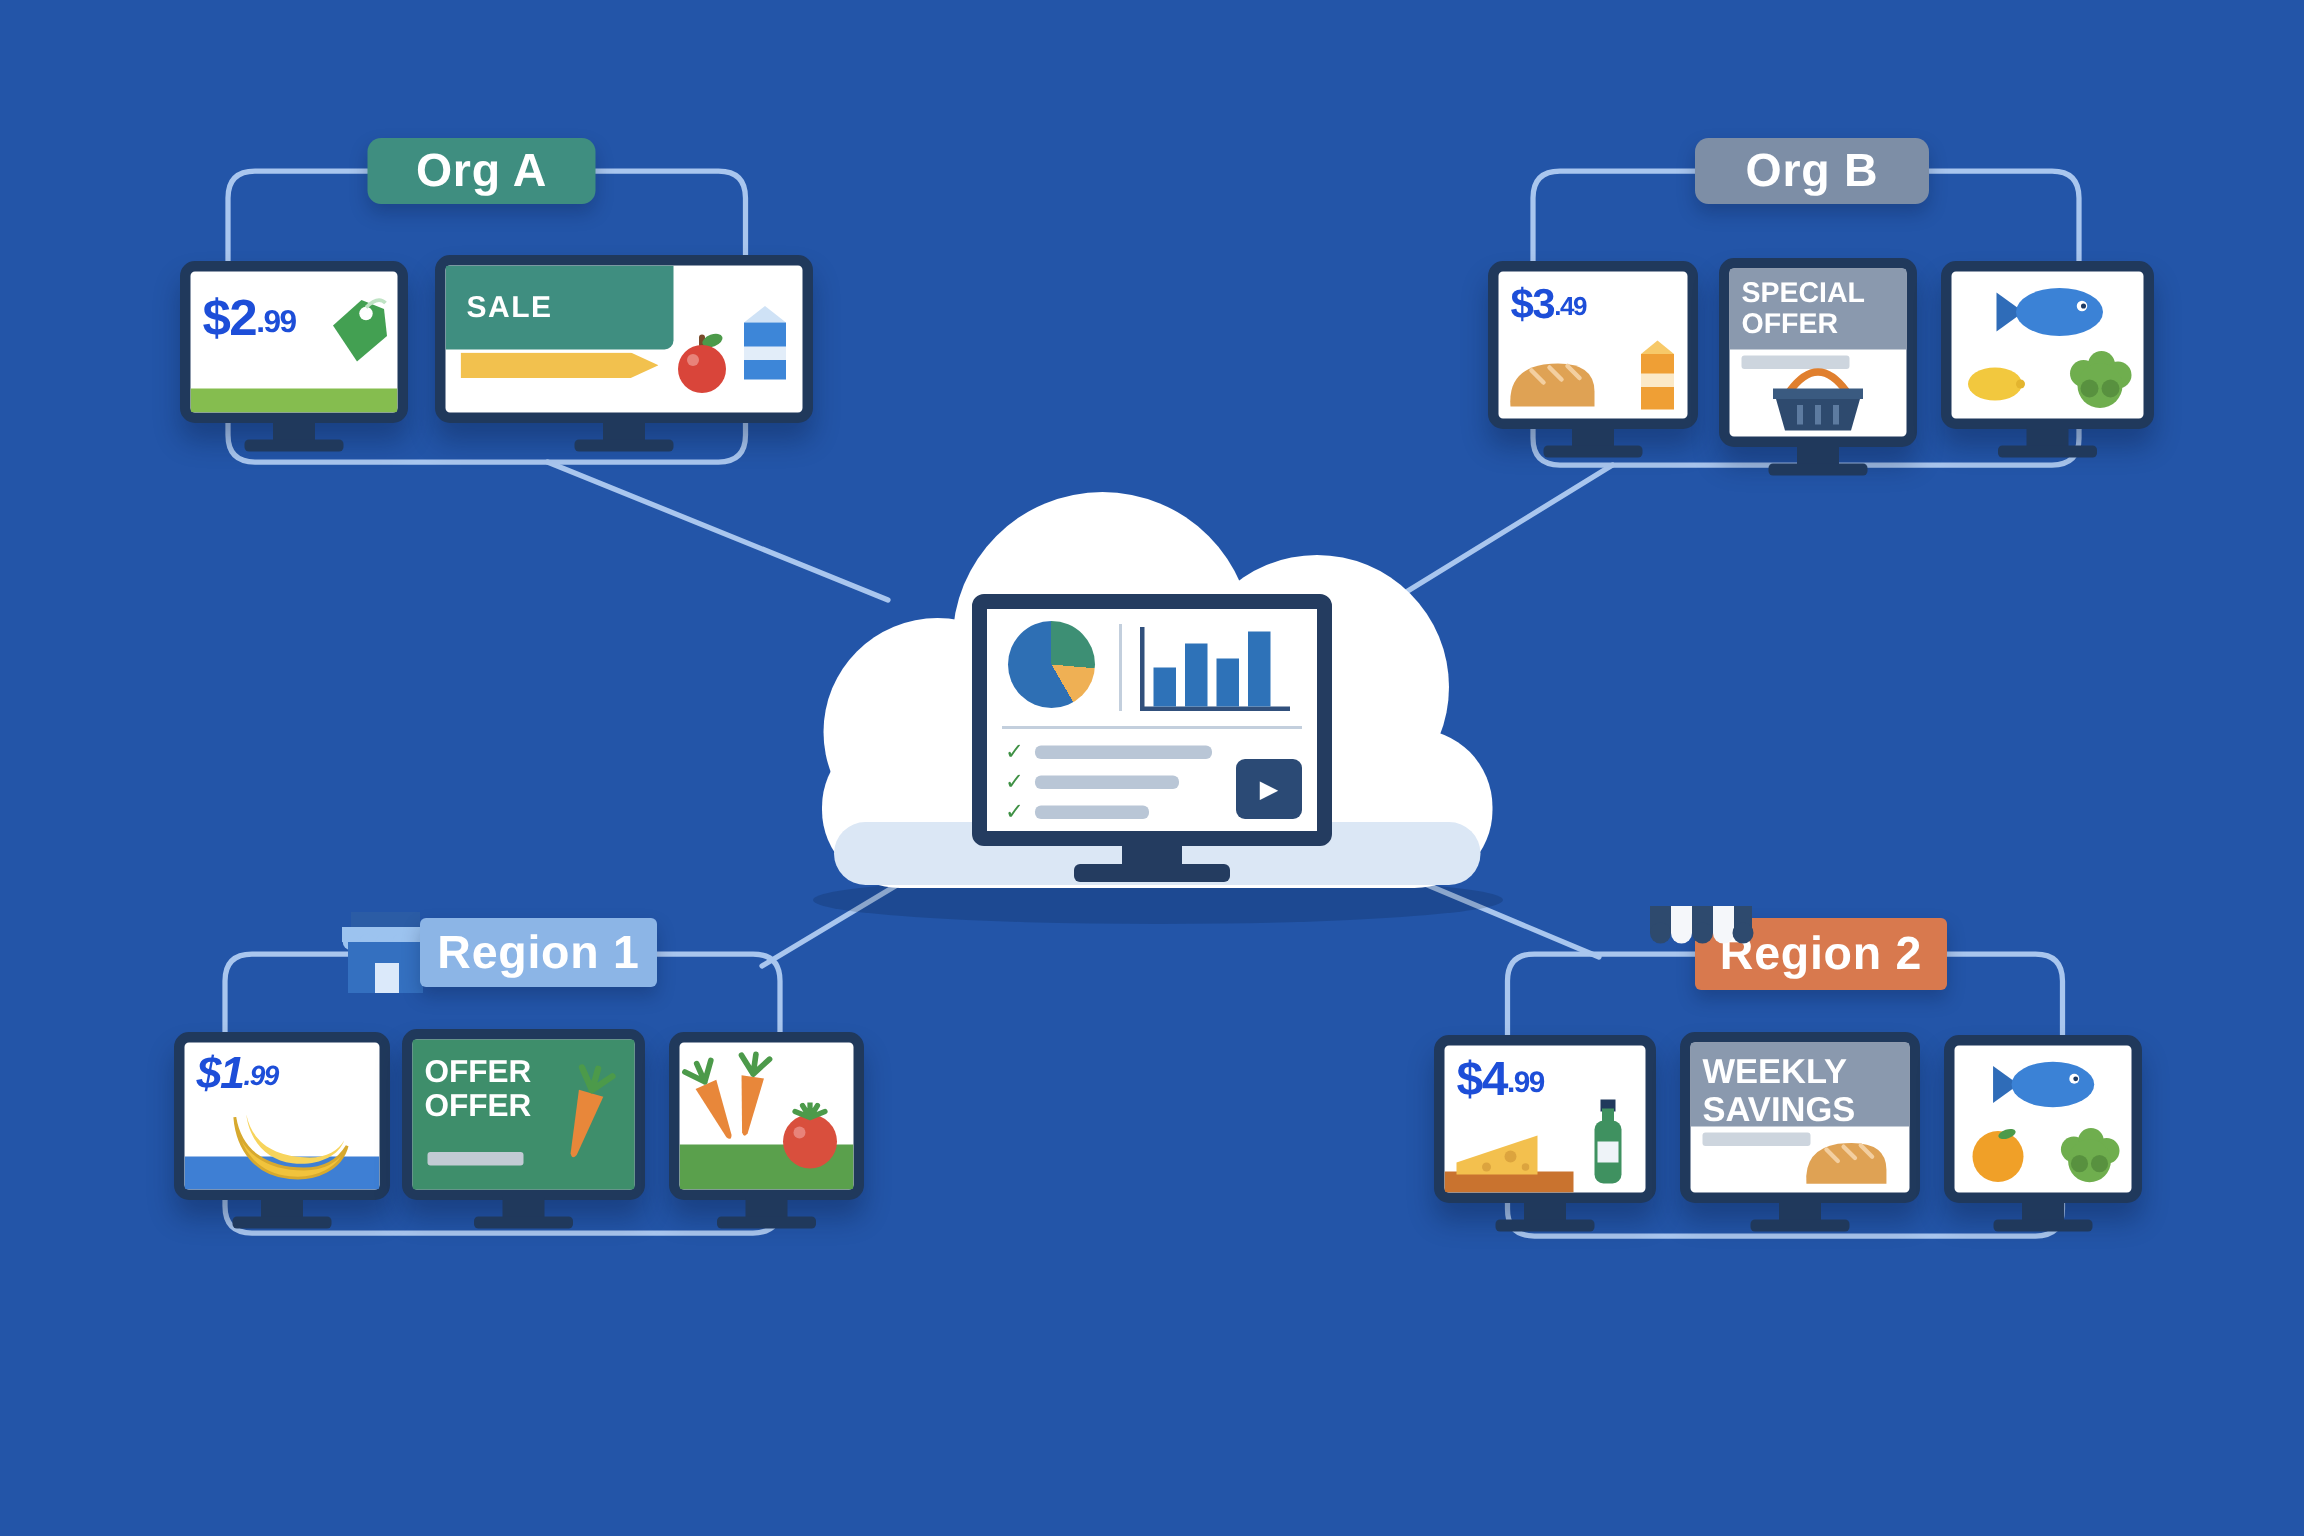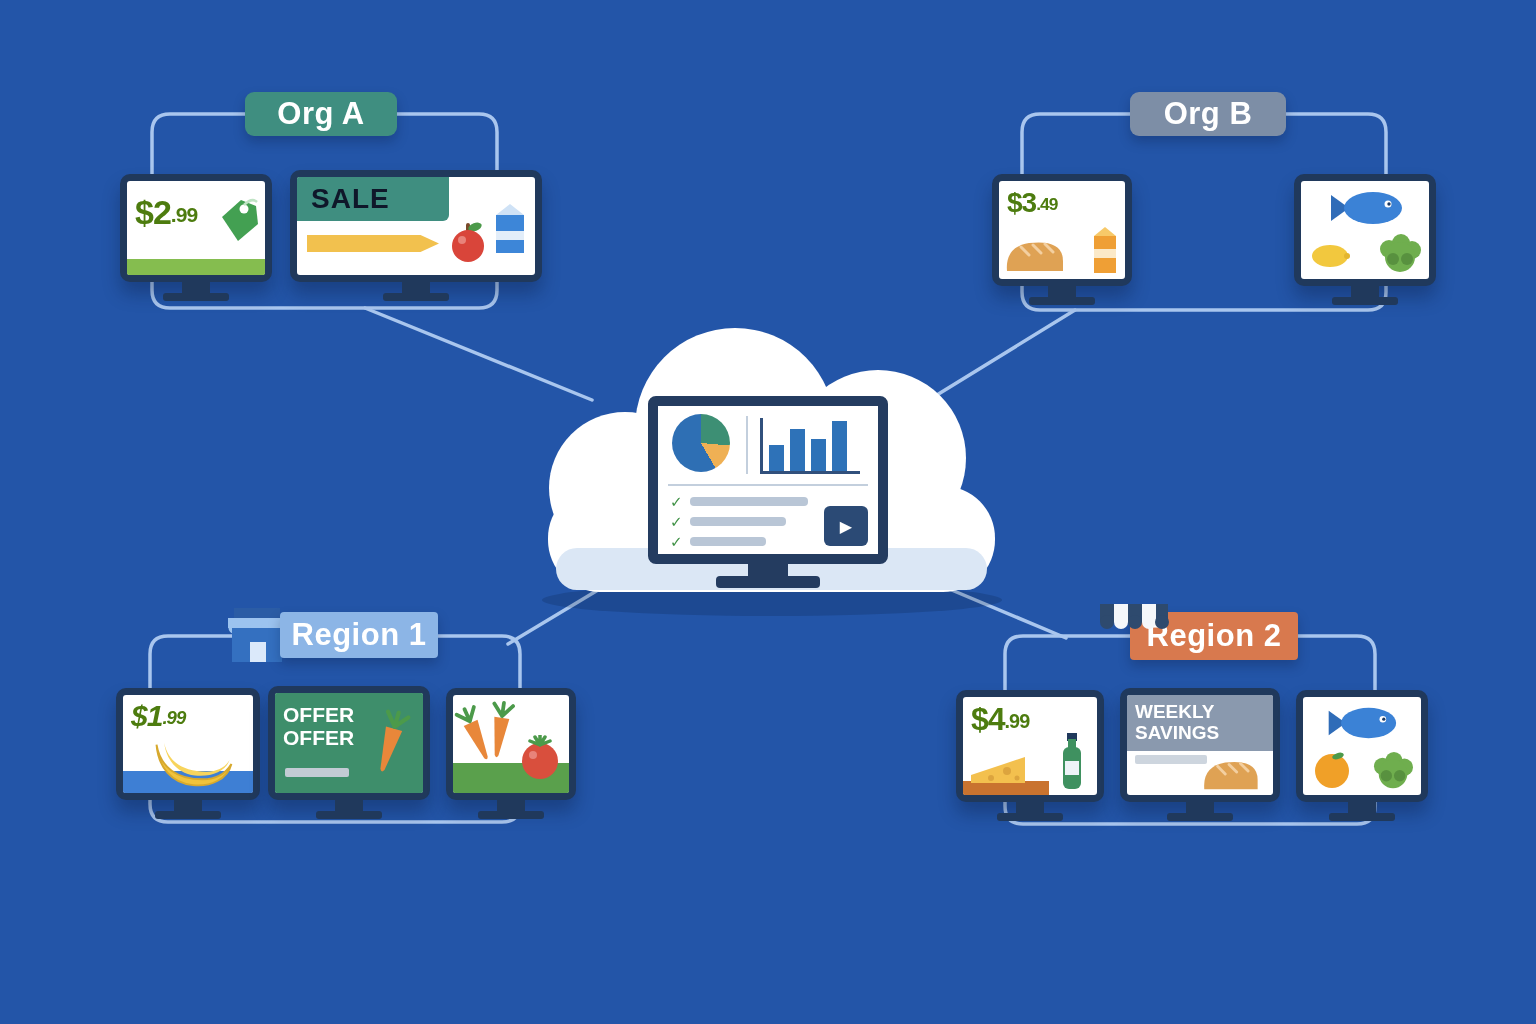--- a/index.html
+++ b/index.html
@@ -26,21 +26,21 @@
   .screen::before { 
     content:""; position:absolute; left:50%; bottom:-20px; transform:translateX(-50%);
     width:28px; height:15px; background:#20395c;
   }
   .screen::after { 
     content:""; position:absolute; left:50%; bottom:-26px; transform:translateX(-50%);
     width:66px; height:8px; background:#20395c; border-radius:3px;
   }
   .inner { position:absolute; inset:0; overflow:hidden; border-radius:2px; }
 
-  .price { position:absolute; color:#4d7c0f; font-weight:800; letter-spacing:-1px; white-space:nowrap; }
+  .price { position:absolute; color:#1d4ed8; font-weight:800; letter-spacing:-1px; white-space:nowrap; }
   .price .frac { font-size:.62em; position:relative; top:-2px; }
 
   .promo-head { position:absolute; left:0; top:0; right:0; color:#fff; font-weight:800; line-height:1.08; padding:7px 8px; }
   .gray-strip { position:absolute; background:#cdd5de; height:9px; border-radius:2px; }
 
   .icon { position:absolute; }
 
   
   #center-monitor {
     position:absolute; left:648px; top:396px; width:240px; height:168px;
@@ -148,22 +148,22 @@
         <path d="M7 22 L26 5 L41 11 L43 29 L23 46 Z" fill="#43a052"></path>
         <circle cx="29" cy="14" r="4.5" fill="#fff"></circle>
         <path d="M29 10 q8 -8 13 -3" stroke="#bfe3c4" stroke-width="2.5" fill="none"></path>
       </svg>
       <div class="band" style="height:16px; background:#85bd4f;"></div>
     </div>
   </div>
 
   <div class="screen" style="left:290px; top:170px; width:252px; height:112px;">
     <div class="inner">
-      <div style="position:absolute; left:0; top:0; width:152px; height:44px; background:#3f8e80; border-bottom-right-radius:6px;
-                  display:flex; align-items:center; padding-left:14px; color:#0f172a; font-weight:800; font-size:28px; letter-spacing:1px;">
+      <div style="position:absolute; left:0; top:0; width:152px; height:56px; background:#3f8e80; border-bottom-right-radius:6px;
+                  display:flex; align-items:center; padding-left:14px; color:#ffffff; font-weight:800; font-size:20px; letter-spacing:1px;">
         <span>SALE</span>
       </div>
       <div class="arrow-banner" style="left:10px; top:58px; width:132px; height:17px;"></div>
       <svg class="icon" style="left:150px; top:42px; width:42px; height:46px;" viewBox="0 0 42 46">
         <rect x="19" y="4" width="4" height="9" rx="2" fill="#7a4a2a"></rect>
         <ellipse cx="28" cy="8" rx="7" ry="4" fill="#4c9a4a" transform="rotate(-20 28 8)"></ellipse>
         <circle cx="21" cy="27" r="16" fill="#d9453a"></circle>
         <circle cx="15" cy="21" r="4" fill="#e8837a"></circle>
       </svg>
       <svg class="icon" style="right:6px; top:22px; width:38px; height:56px;" viewBox="0 0 38 56">
@@ -188,20 +188,35 @@
         <path d="M20 14 l8 8 M32 12 l8 8 M44 11 l8 8" stroke="#f3cfa0" stroke-width="3" stroke-linecap="round"></path>
       </svg>
       <svg class="icon" style="right:4px; bottom:4px; width:32px; height:52px;" viewBox="0 0 32 52">
         <polygon points="5,13 16,4 27,13" fill="#f7c969"></polygon>
         <rect x="5" y="13" width="22" height="37" fill="#ef9f35"></rect>
         <rect x="5" y="26" width="22" height="9" fill="#fbe9c8"></rect>
       </svg>
     </div>
   </div>
 
+  <div class="screen" style="left:1146px; top:172px; width:132px; height:126px;">
+    <div class="inner">
+      <div class="promo-head" style="height:54px; background:#8a99ae; font-size:19px;">
+        <div>SPECIAL</div>
+        <div>OFFER</div>
+      </div>
+      <div class="gray-strip" style="left:8px; top:58px; width:72px;"></div>
+      <svg class="icon" style="left:50%; transform:translateX(-50%); bottom:2px; width:78px; height:52px;" viewBox="0 0 78 52">
+        <path d="M20 24 Q39 -2 58 24" stroke="#e07f2e" stroke-width="5" fill="none"></path>
+        <rect x="9" y="22" width="60" height="7" fill="#3a5a80"></rect>
+        <polygon points="11,29 67,29 61,50 17,50" fill="#2e4a6e"></polygon>
+        <path d="M27 33 V 46 M39 33 V 46 M51 33 V 46" stroke="#5d7ba0" stroke-width="4"></path>
+      </svg>
+    </div>
+  </div>
 
   <div class="screen" style="left:1294px; top:174px; width:142px; height:112px;">
     <div class="inner">
       <svg class="icon" style="left:24px; top:6px; width:80px; height:42px;" viewBox="0 0 80 42">
         <polygon points="6,8 24,21 6,34" fill="#2f6cb8"></polygon>
         <ellipse cx="48" cy="21" rx="29" ry="16" fill="#3b82d6"></ellipse>
         <circle cx="63" cy="17" r="3.5" fill="#fff"></circle>
         <circle cx="64" cy="17" r="1.7" fill="#1d3a63"></circle>
       </svg>
       <svg class="icon" style="left:8px; bottom:8px; width:42px; height:30px;" viewBox="0 0 42 30">
@@ -312,21 +327,21 @@
         <rect x="10" y="2" width="10" height="8" fill="#20395c"></rect>
         <rect x="11" y="8" width="8" height="10" fill="#3f9160"></rect>
         <rect x="6" y="16" width="18" height="42" rx="6" fill="#3f9160"></rect>
         <rect x="8" y="30" width="14" height="14" fill="#eef3f8"></rect>
       </svg>
     </div>
   </div>
 
   <div class="screen" style="left:1120px; top:688px; width:160px; height:114px;">
     <div class="inner">
-      <div class="promo-head" style="height:56px; background:#8a99ae; font-size:19px;">
+      <div class="promo-head" style="height:56px; background:#8a99ae; font-size:23px;">
         <div>WEEKLY</div>
         <div>SAVINGS</div>
       </div>
       <div class="gray-strip" style="left:8px; top:60px; width:72px;"></div>
       <svg class="icon" style="right:10px; bottom:2px; width:66px; height:40px;" viewBox="0 0 66 42">
         <path d="M6 38 Q4 14 28 10 Q62 6 62 28 L62 38 Z" fill="#dfa254"></path>
         <path d="M20 14 l8 8 M32 12 l8 8 M44 11 l8 8" stroke="#f3cfa0" stroke-width="3" stroke-linecap="round"></path>
       </svg>
     </div>
   </div>

